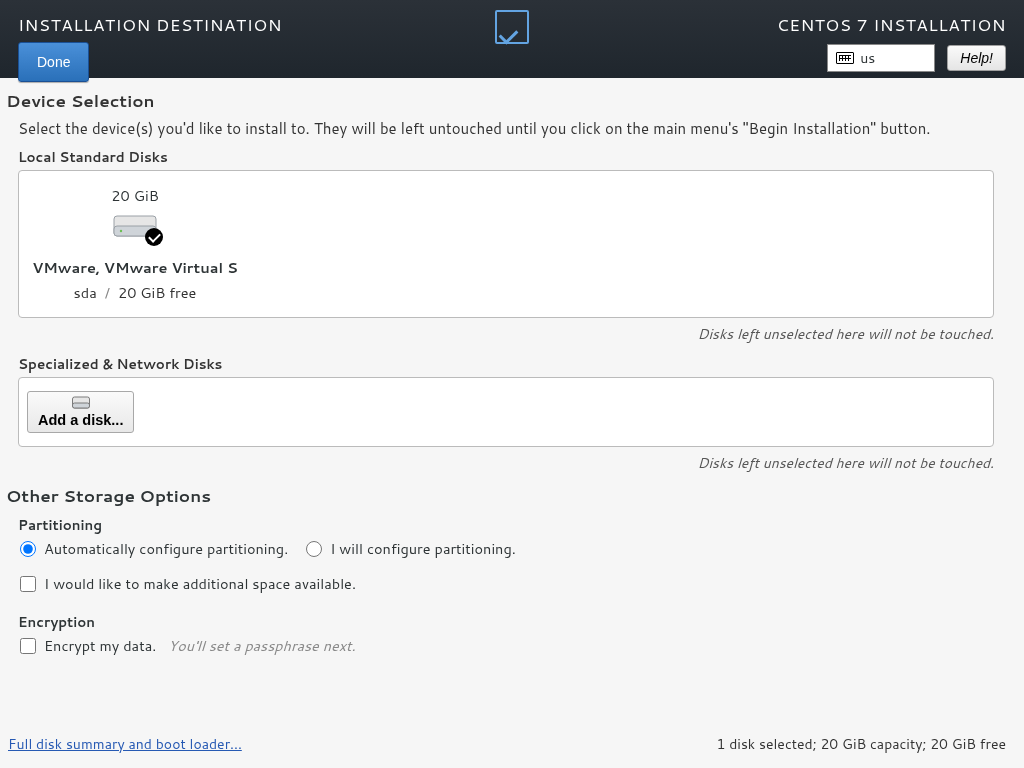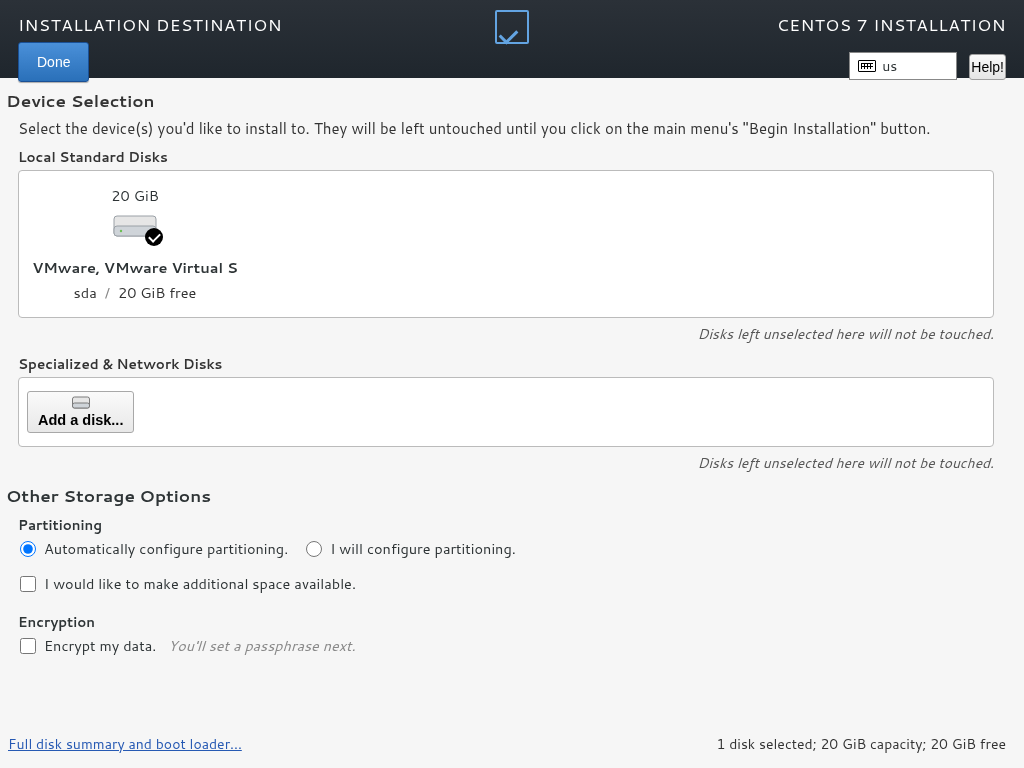--- a/index.html
+++ b/index.html
@@ -80,22 +80,22 @@
   align-items: flex-end;
 }
 .install-title {
   color: #fff;
   font-size: 17px;
   letter-spacing: 0.5px;
 }
 .header-right-row {
   display: flex;
   gap: 12px;
-  margin-top: 16px;
-  align-items: flex-end;
+  margin-top: 8px;
+  align-items: center;
 }
 .kbd-indicator {
   background: #fff;
   border: 1px solid #888;
   padding: 3px 8px;
   display: flex;
   align-items: center;
   gap: 6px;
   width: 108px;
   height: 28px;
@@ -110,23 +110,24 @@
   content:"";
   position:absolute;
   inset:2px;
   background: repeating-linear-gradient(to right,#000 0,#000 1px,transparent 1px,transparent 3px),
               repeating-linear-gradient(to bottom,#000 0,#000 1px,transparent 1px,transparent 3px);
 }
 .help-btn {
   background: linear-gradient(to bottom,#fafafa,#e5e5e5);
   border: 1px solid #a0a0a0;
   border-radius: 3px;
-  padding: 4px 1px;
+  padding: 4px 12px;
   cursor: pointer;
   font-size: 14px;
+  font-style: italic;
 }
 .content {
   padding: 10px 18px 0 6px;
 }
 .section-title {
   font-size: 17px;
   font-weight: bold;
   color: #333;
   margin-bottom: 6px;
 }

